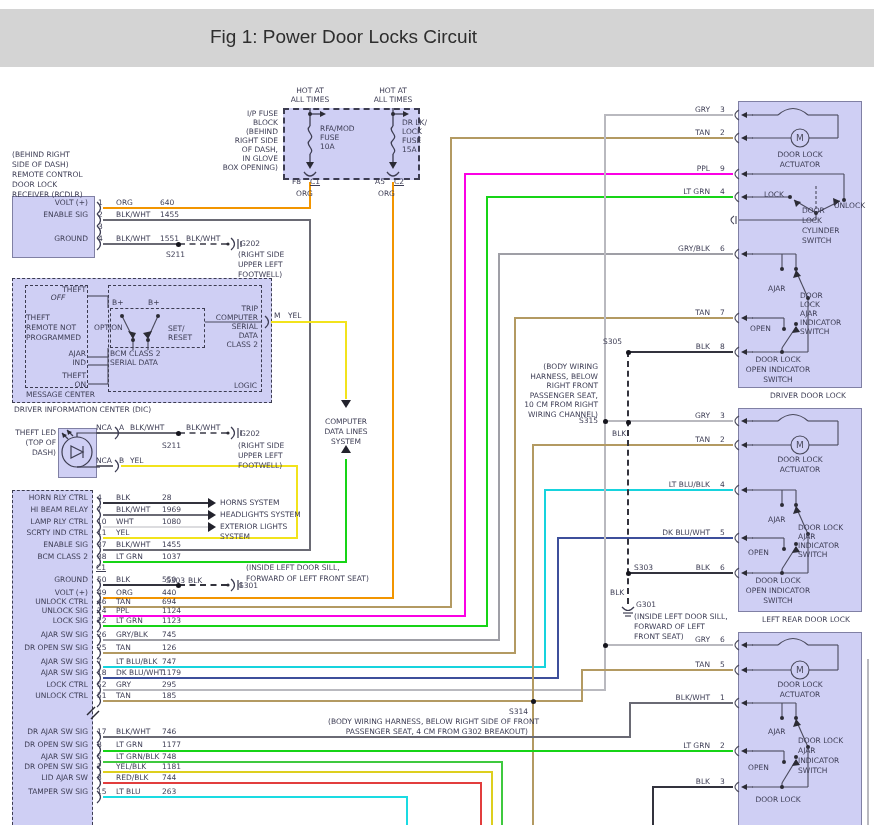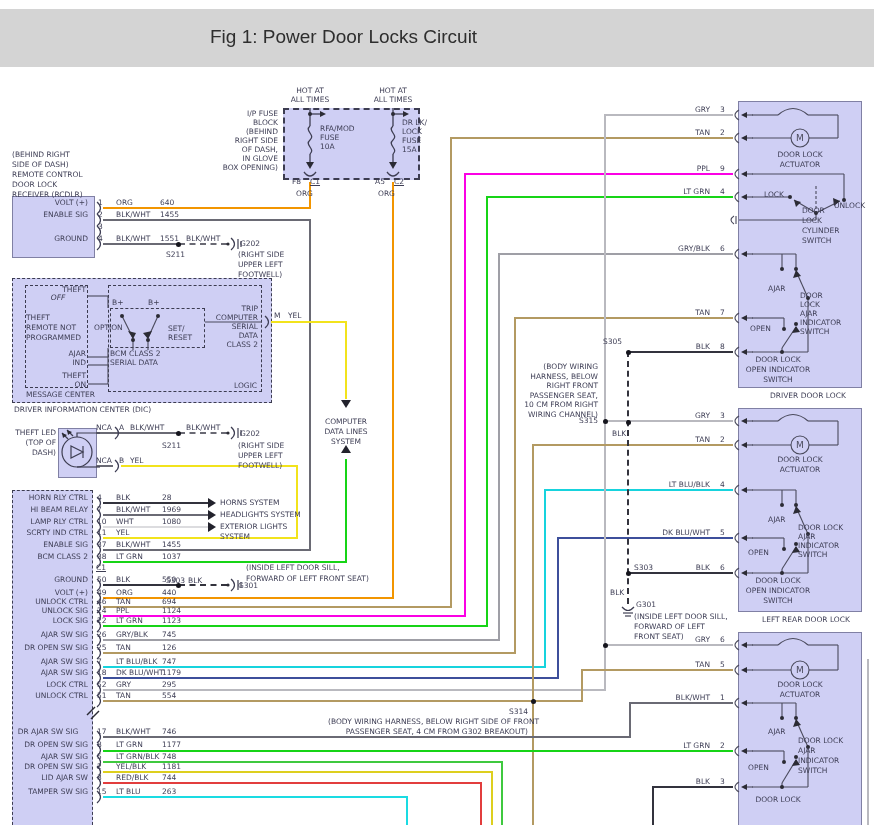--- a/index.html
+++ b/index.html
@@ -596,28 +596,28 @@
       </svg>
       <span class="lbl" style="left: 97px; top: 680px;">52</span>
       <span class="lbl" style="left: 116px; top: 680px;">GRY</span>
       <span class="lbl" style="left: 162px; top: 680px;">295</span>
       <span class="lbl" style="left: 8px; top: 691px; width: 80px; text-align: right;">UNLOCK CTRL</span>
       <svg width="10" height="14" style="left: 95px; top: 694px;">
         <path d="M2 1 Q9 7 2 13" fill="none" stroke="#3e3e55" stroke-width="1.2"></path>
       </svg>
       <span class="lbl" style="left: 97px; top: 691px;">51</span>
       <span class="lbl" style="left: 116px; top: 691px;">TAN</span>
-      <span class="lbl" style="left: 162px; top: 691px;">554</span>
+      <span class="lbl" style="left: 162px; top: 691px;">185</span>
       <svg width="14" height="16" style="left: 86px; top: 705px;">
         <g stroke="#2b2b34" stroke-width="1.5" fill="none">
           <path d="M1 10 L9 2"></path>
           <path d="M5 14 L13 6"></path>
         </g>
       </svg>
-      <span class="lbl" style="left: 8px; top: 727px; width: 80px; text-align: center;">DR AJAR SW SIG</span>
+      <span class="lbl" style="left: 8px; top: 727px; width: 80px; text-align: right;">DR AJAR SW SIG</span>
       <svg width="10" height="14" style="left: 95px; top: 730px;">
         <path d="M2 1 Q9 7 2 13" fill="none" stroke="#3e3e55" stroke-width="1.2"></path>
       </svg>
       <span class="lbl" style="left: 97px; top: 727px;">17</span>
       <span class="lbl" style="left: 116px; top: 727px;">BLK/WHT</span>
       <span class="lbl" style="left: 162px; top: 727px;">746</span>
       <span class="lbl" style="left: 8px; top: 740px; width: 80px; text-align: right;">DR OPEN SW SIG</span>
       <svg width="10" height="14" style="left: 95px; top: 743px;">
         <path d="M2 1 Q9 7 2 13" fill="none" stroke="#3e3e55" stroke-width="1.2"></path>
       </svg>

